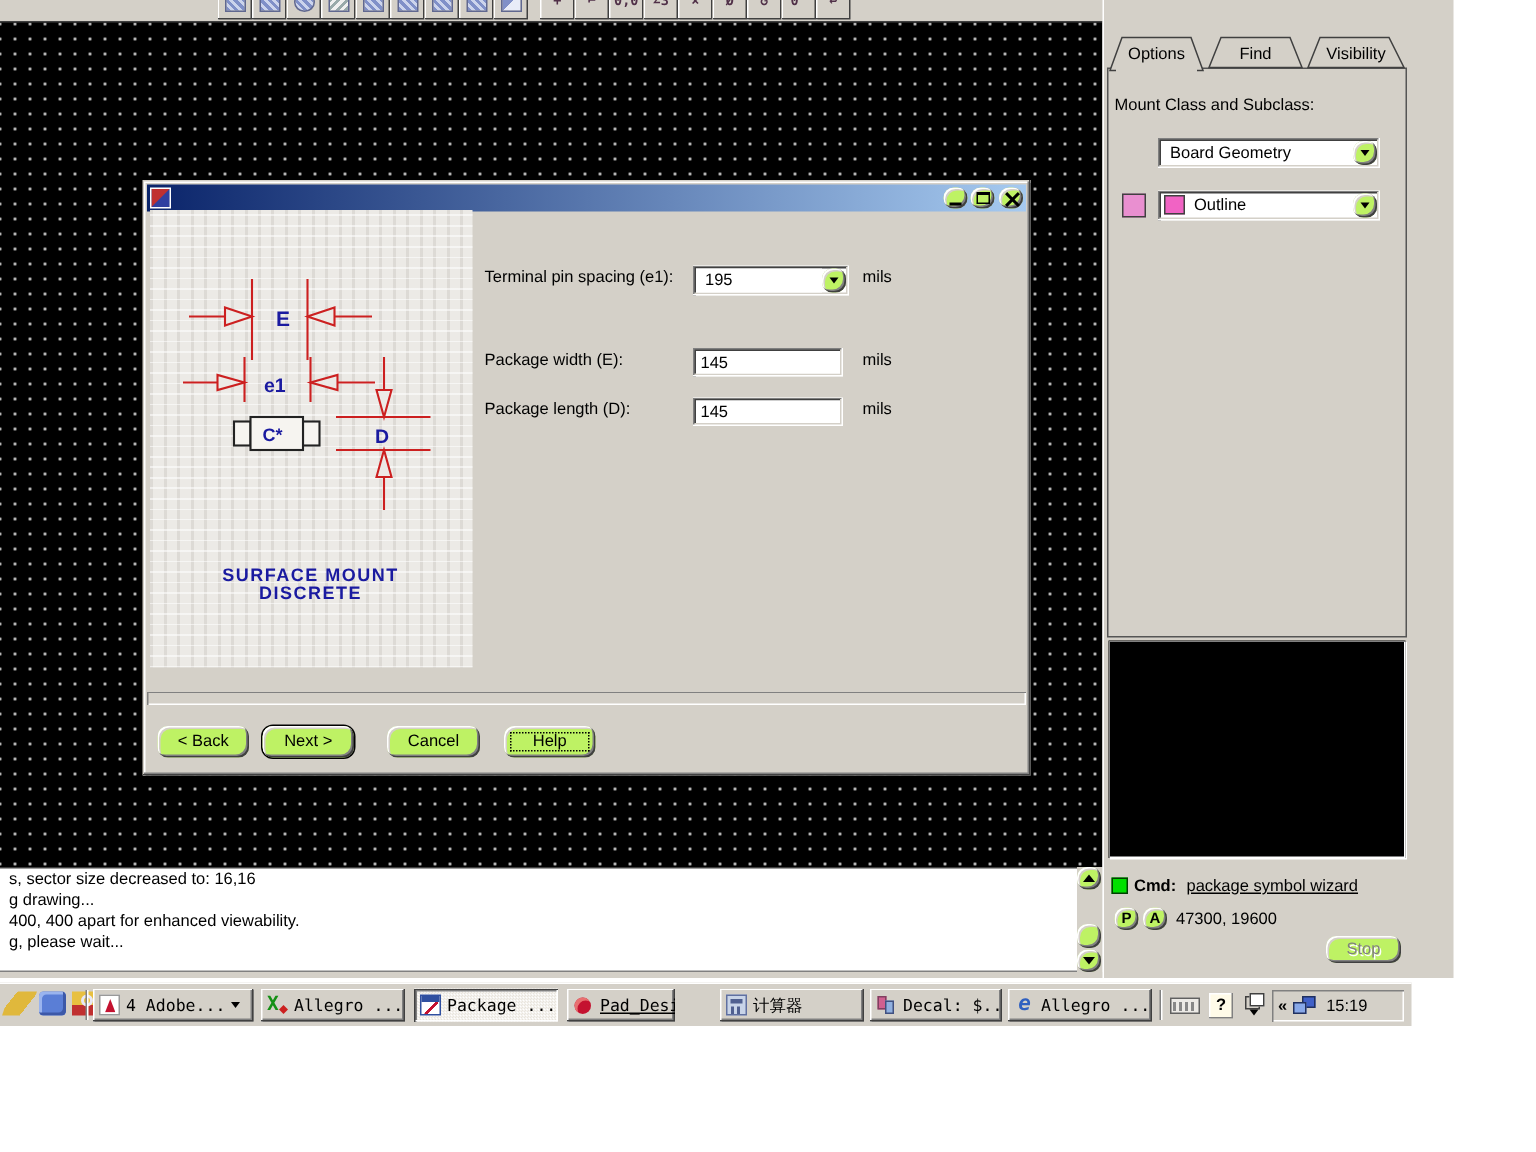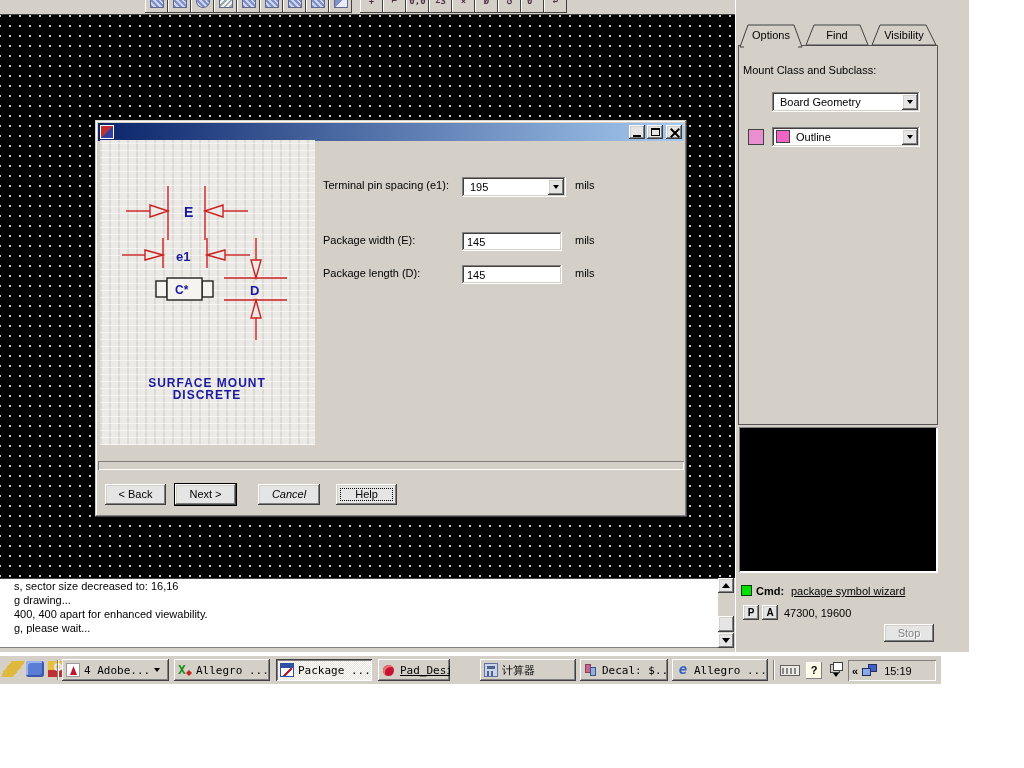--- a/index.html
+++ b/index.html
@@ -1,20 +1,20 @@
 <!DOCTYPE html>
 <html><head>
 <meta charset="utf-8">
 <style>
   * { margin:0; padding:0; box-sizing:border-box; }
   html,body { width:1024px; height:768px; background:#ffffff; font-family:"Liberation Sans",sans-serif; font-size:11px; color:#000; overflow:hidden; }
   .abs { position:absolute; }
 
   
-  .raised { background:#e5e5e5; box-shadow: inset -1px -1px 0 #404040, inset 1px 1px 0 #ffffff, inset -2px -2px 0 #808080, inset 2px 2px 0 #d4d0c8; }
+  .raised { background:#bef264; box-shadow: inset -1px -1px 0 #404040, inset 1px 1px 0 #ffffff, inset -2px -2px 0 #808080, inset 2px 2px 0 #d4d0c8; border-radius: 7px; }
   .raised-thin { background:#d4d0c8; box-shadow: inset -1px -1px 0 #808080, inset 1px 1px 0 #ffffff; }
   .sunken-field { background:#ffffff; box-shadow: inset -1px -1px 0 #ffffff, inset 1px 1px 0 #808080, inset -2px -2px 0 #d4d0c8, inset 2px 2px 0 #404040; }
   .sunken-shallow { box-shadow: inset 1px 1px 0 #808080, inset -1px -1px 0 #ffffff; }
   .dither { background-image: conic-gradient(#ffffff 0 25%, #d4d0c8 0 50%, #ffffff 0 75%, #d4d0c8 0); background-size:2px 2px; }
 
   #screen { position:absolute; left:0; top:0; width:941px; height:684px; }
   #appwin { position:absolute; left:0; top:0; width:941px; height:652px; background:#d4d0c8; border-right:1px solid #404040; }
 
   
   #toolbar { position:absolute; left:0; top:0; width:940px; height:14px; background:#d4d0c8; overflow:hidden; }
@@ -36,21 +36,21 @@
   #activeclass-label { position:absolute; left:7px; top:64px; }
   .combo { position:absolute; height:20px; }
   .combo input { position:absolute; left:2px; top:2px; right:18px; bottom:2px; width:calc(100% - 20px); border:0; font-family:"Liberation Sans",sans-serif; font-size:11px; padding-left:6px; background:#fff; outline:none; }
   .combo .drop { position:absolute; right:2px; top:2px; width:16px; height:16px; display:flex; align-items:center; justify-content:center; }
   .tri-down { width:0; height:0; border:3px solid transparent; border-top:4px solid #000; margin-top:3px; }
   .swatch { border:1px solid #404040; }
   #worldview { position:absolute; left:3px; top:427px; width:198px; height:145px; background:#000; box-shadow: inset 1px 1px 0 #808080, inset -1px -1px 0 #ffffff, 1px 1px 0 #ffffff; }
 
   
   #console { position:absolute; left:0; top:578px; width:718px; height:70px; background:#fff; border-top:1px solid #404040; border-bottom:1px solid #808080; overflow:hidden; }
-  #console .line { padding-left:14px; line-height:14px; white-space:nowrap; }
+  #console .line { padding-left:6px; line-height:14px; white-space:nowrap; }
   #vscroll { position:absolute; left:718px; top:578px; width:16px; height:70px; background:#d4d0c8; }
   .sbtn { position:absolute; left:0; width:16px; height:15px; display:flex; align-items:center; justify-content:center; }
   .tri-up-s { width:0; height:0; border:4px solid transparent; border-bottom:5px solid #000; margin-bottom:4px; }
   .tri-down-s { width:0; height:0; border:4px solid transparent; border-top:5px solid #000; margin-top:4px; }
 
   #cmdarea { position:absolute; left:735px; top:578px; width:206px; height:70px; background:#d4d0c8; border-left:1px solid #fff; }
   #cmd-status { position:absolute; left:5px; top:7px; width:11px; height:11px; border:1px solid #004000; }
   .cmdtext { font-size:11px; }
   .tinybtn { position:absolute; width:16px; height:15px; font-size:10px; font-weight:bold; text-align:center; line-height:15px; }
   #stop-btn { position:absolute; right:7px; top:46px; width:50px; height:18px; text-align:center; line-height:18px; color:#808080; text-shadow:1px 1px 0 #fff; }
@@ -294,21 +294,21 @@
     <div class="fieldlabel" style="top:147px;">Package length (D):</div>
     <div class="txtfield sunken-field" style="top:145px;">
       <input value="145" style="">
     </div>
     <div class="unit" style="top:147px;">mils</div>
 
     <div id="strip" class="sunken-shallow"></div>
 
     <div class="dlgbtn raised" style="left:10px; width:61px;">&lt; Back</div>
     <div class="dlgbtn raised default-btn" style="left:80px; width:61px;">Next &gt;</div>
-    <div class="dlgbtn raised" style="left:163px; width:62px;font-style:italic;">Cancel</div>
+    <div class="dlgbtn raised" style="left:163px; width:62px;">Cancel</div>
     <div class="dlgbtn raised" style="left:241px; width:61px;">
       <span>Help</span>
       <div class="focus-inner"></div>
     </div>
   </div>
 
   <div id="taskbar">
     <div class="abs" style="left:2px; top:5px; display:flex;">
       <div class="ql" style="background:linear-gradient(115deg,transparent 20%,#e0b83c 20% 75%,transparent 75%); transform:skewX(-18deg);"></div>
       <div class="ql" style="background:#5a7ed6; border-radius:3px; box-shadow:inset -2px -2px 0 #3c58a8, inset 2px 2px 0 #9ab4ee;"></div>

